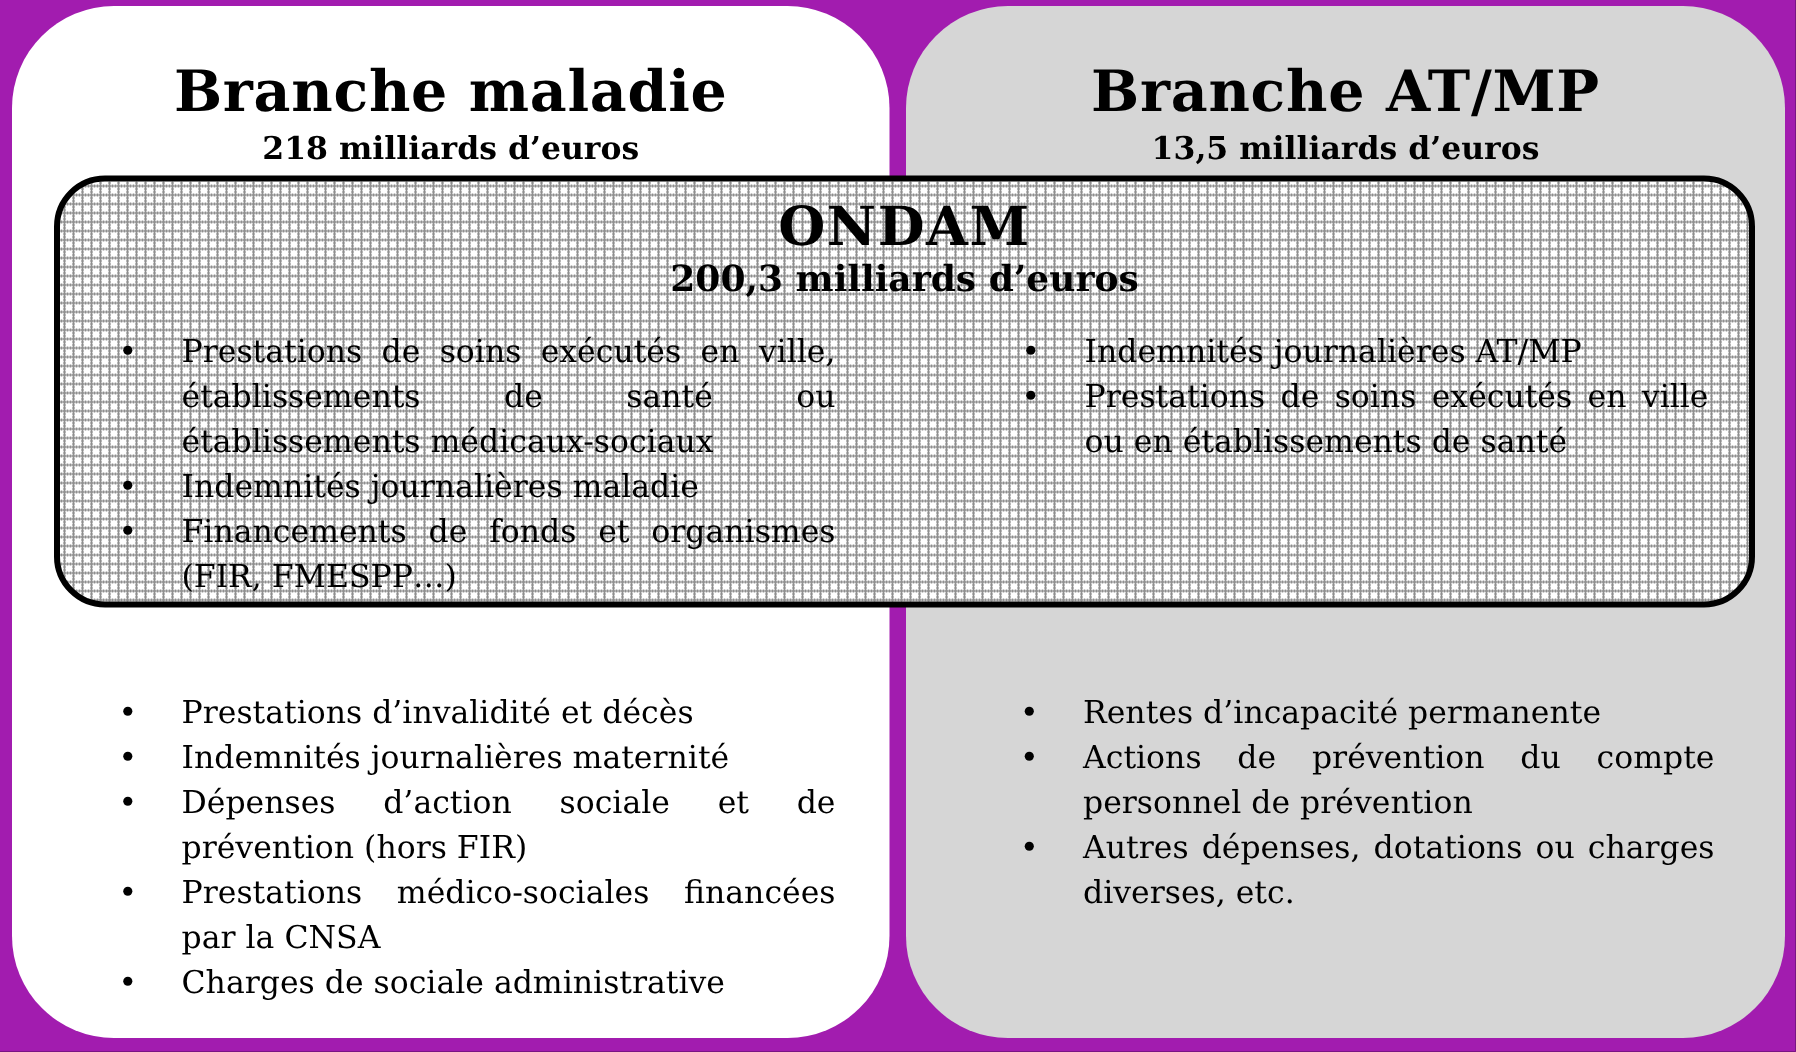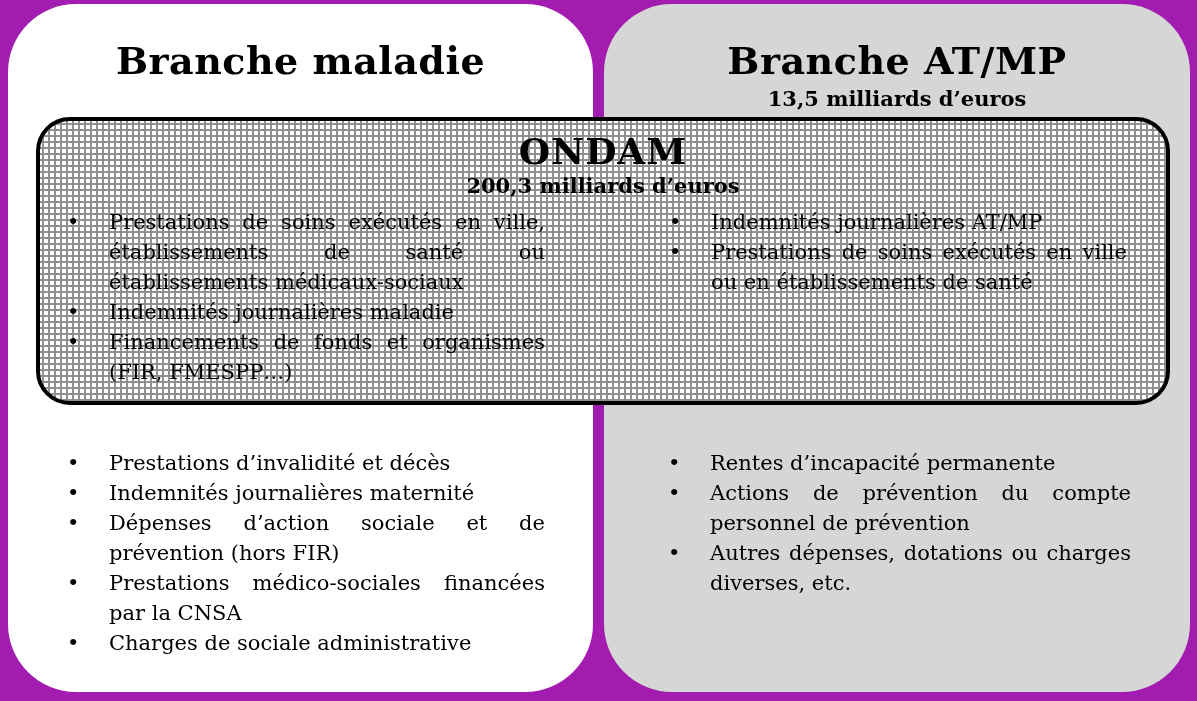--- a/index.html
+++ b/index.html
@@ -65,28 +65,28 @@
   }
   .ondam-header { text-align: center; padding-top: 8px; }
   .ondam-title {
     font-size: 36px;
     font-weight: bold;
     line-height: 44px;
     margin: 0;
     letter-spacing: 1px;
   }
   .ondam-amount {
-    font-size: 21px;
+    font-size: 24px;
     font-weight: bold;
     line-height: 25px;
   }
 
   ul.blist {
     list-style: none;
-    margin: 0;
+    margin: 12px;
     padding: 0;
     position: absolute;
     font-size: 21px;
     line-height: 30px;
   }
   ul.blist li {
     position: relative;
     padding-left: 44px;
     text-align: justify;
   }
@@ -104,20 +104,21 @@
   .lower-list-right { left: 62px;  top: 444px; width: 465px; }
 </style>
 </head>
 <body>
 
 <div class="canvas">
 
   <div class="panel panel-maladie">
     <div class="branch-header">
       <h1 class="branch-title">Branche maladie</h1>
+      <div class="branch-amount">218 milliards d’euros</div>
     </div>
     <ul class="blist lower-list-left">
         <li>Prestations d’invalidité et décès</li>
         <li>Indemnités journalières maternité</li>
         <li>Dépenses d’action sociale et de prévention (hors FIR)</li>
         <li>Prestations médico-sociales financées par la CNSA</li>
         <li>Charges de sociale administrative</li>
       </ul>
   </div>
 

